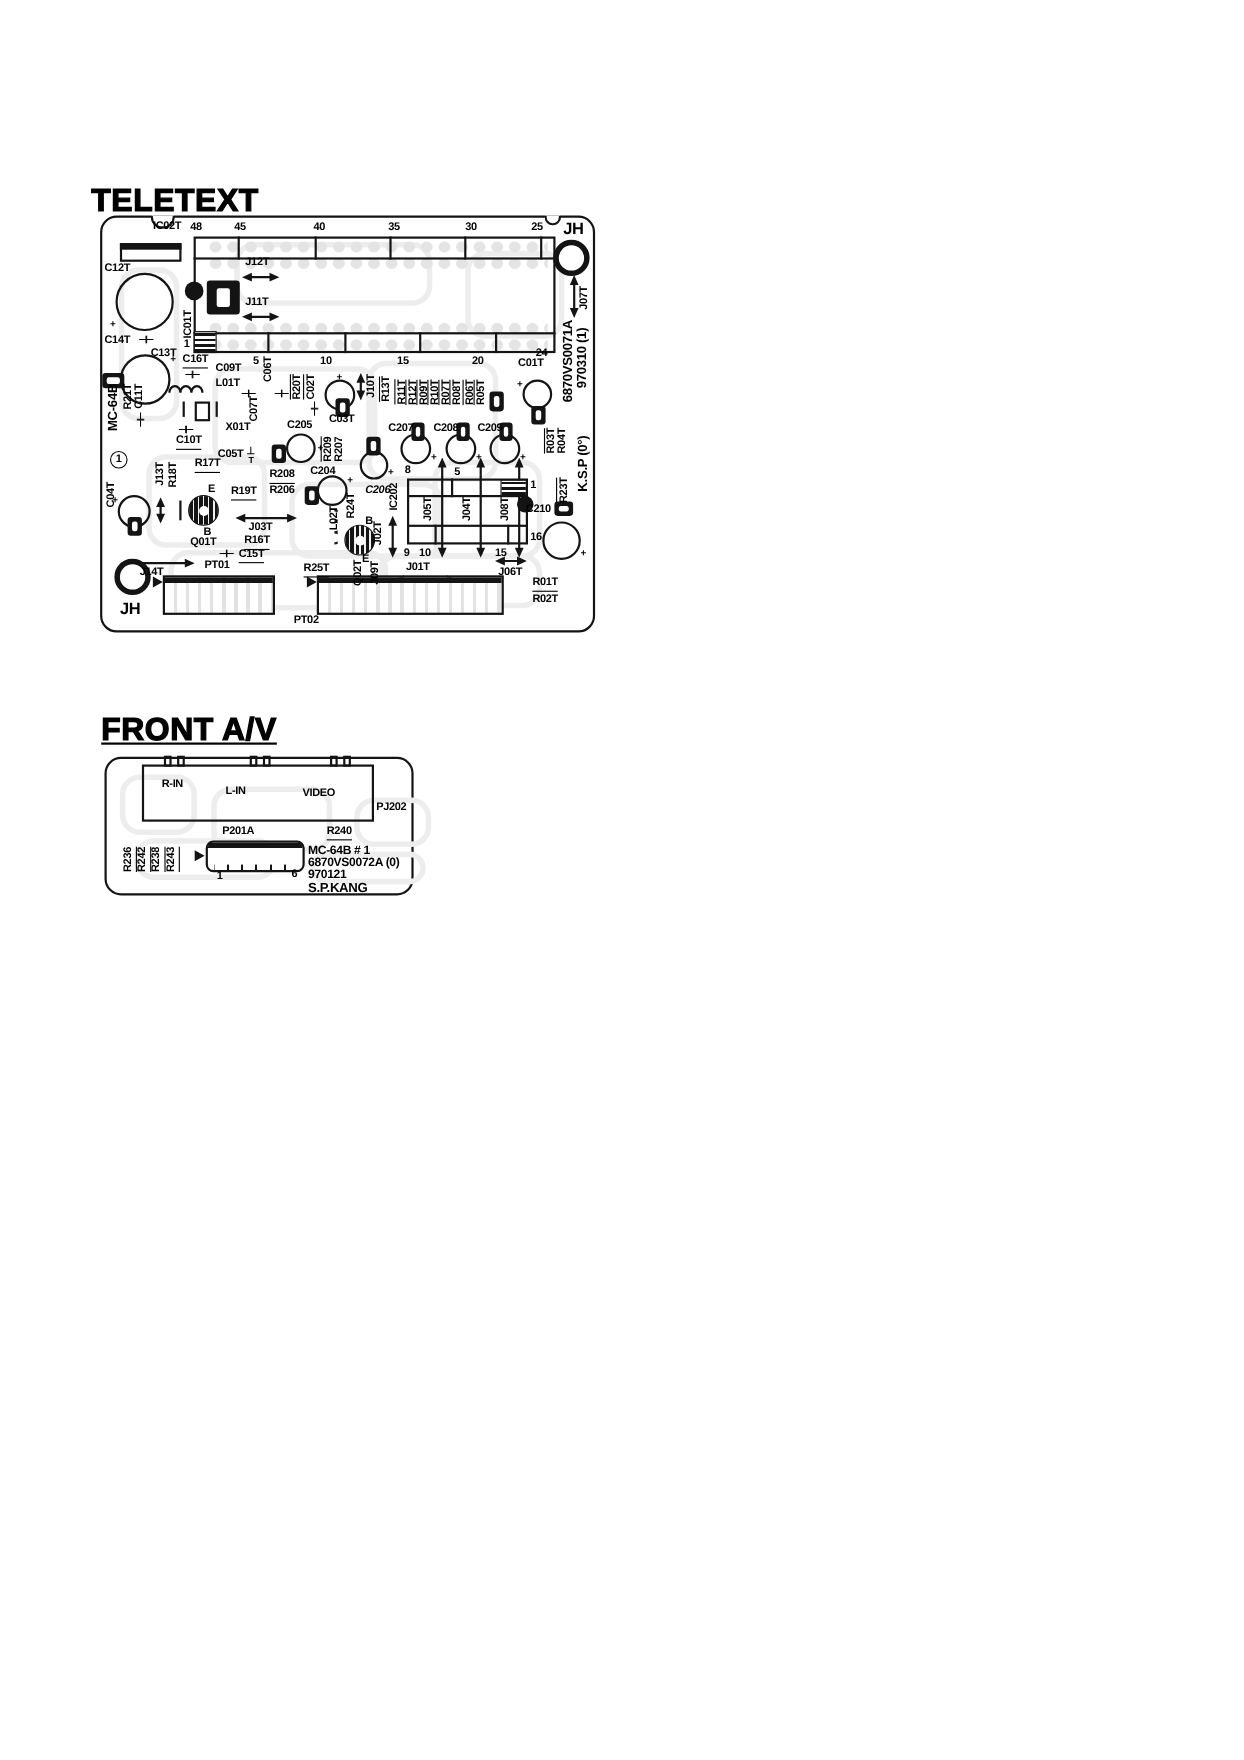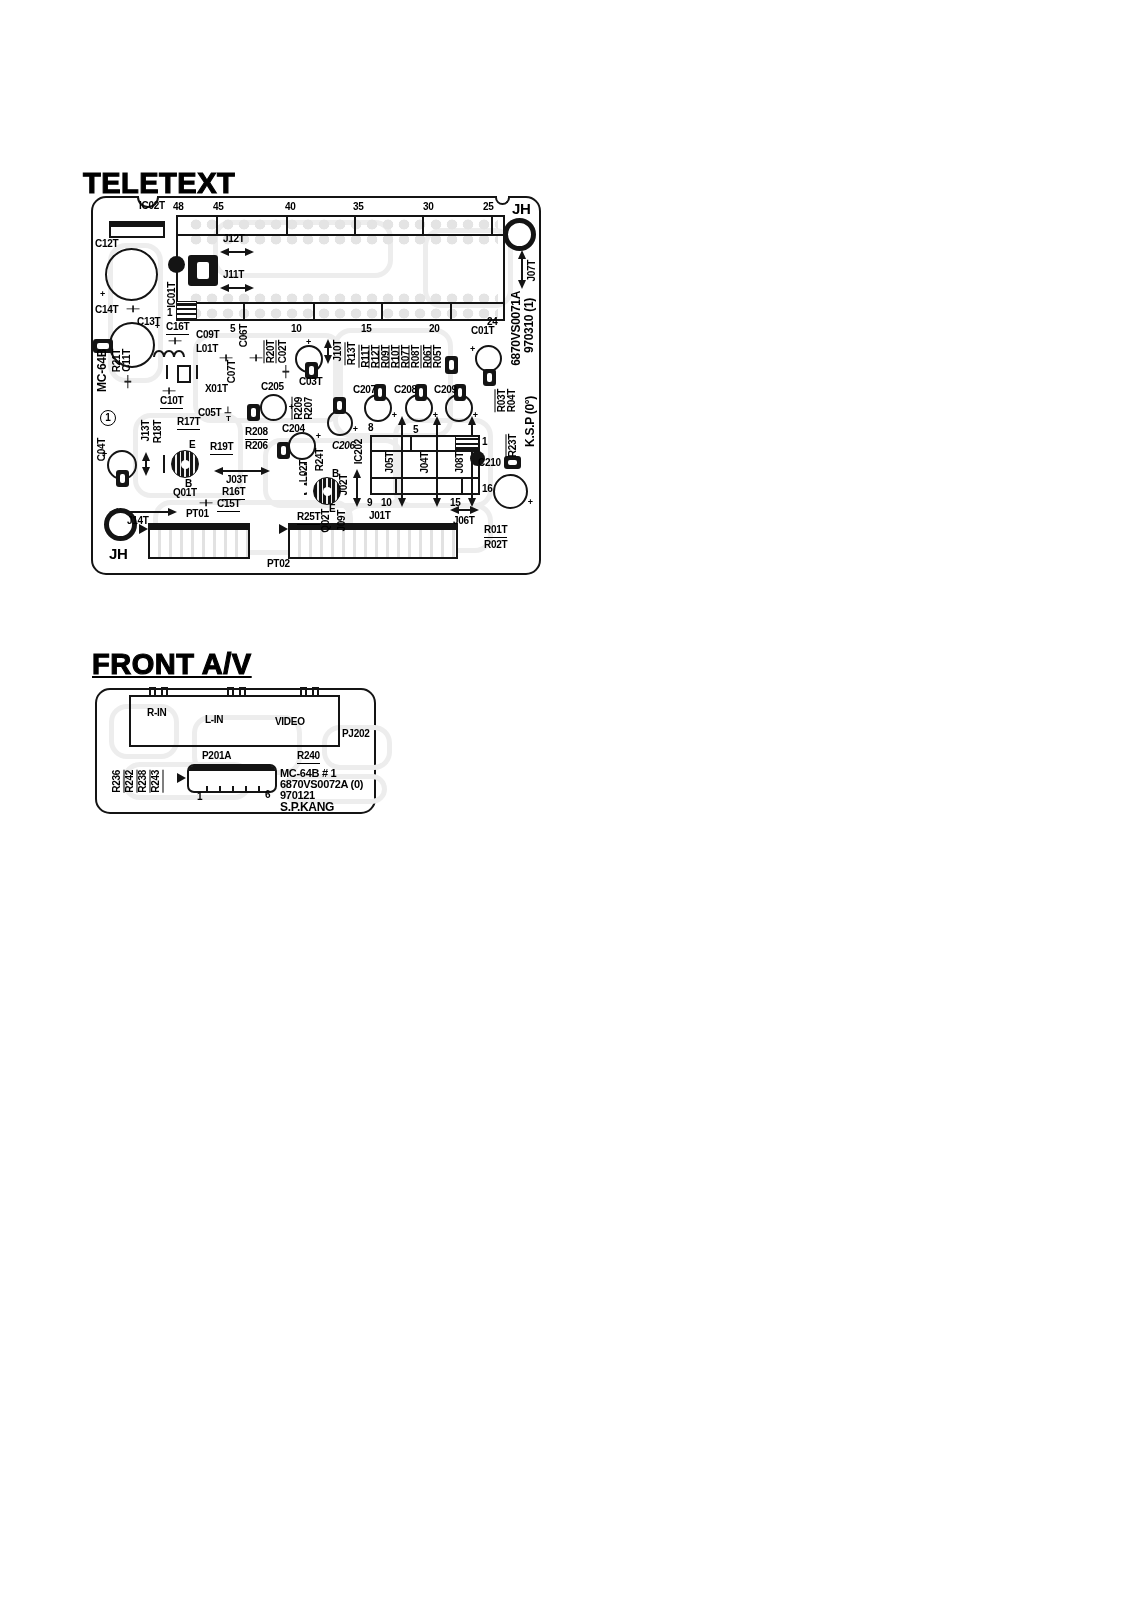--- a/index.html
+++ b/index.html
@@ -355,21 +355,21 @@
       <span class="lbl" style="left: 96px; top: 242px;">E</span>
       <span class="lbl" style="left: 92px; top: 281px;">B</span>
       <span class="lbl" style="left: 80px; top: 290px;">Q01T</span>
       <span class="lbl" style="left: 133px; top: 277px;">J03T</span>
       <span class="lbl ul" style="left: 129px; top: 289px;">R16T</span>
       <span class="lbl g" style="left: 106px; top: 301px;">⊣⊢</span>
       <span class="lbl ul" style="left: 124px; top: 301px;">C15T</span>
       <span class="lbl" style="left: 34px; top: 318px;">J14T</span>
       <span class="lbl" style="left: 16px; top: 348px; font-size: 15px;">JH</span>
       <span class="lbl" style="left: 93px; top: 311px;">PT01</span>
-      <span class="lbl ul" style="left: 183px; top: 314px; margin-left: 21px;">R25T</span>
+      <span class="lbl ul" style="left: 183px; top: 314px;">R25T</span>
       <span class="lbl" style="left: 174px; top: 361px;">PT02</span>
       <span class="lbl v" style="left: 206px; top: 262px;">L02T</span>
       <span class="lbl v" style="left: 222px; top: 250px;">R24T</span>
       <span class="lbl" style="left: 239px; top: 271px;">B</span>
       <span class="lbl" style="left: 236px; top: 306px;">E</span>
       <span class="lbl v" style="left: 228px; top: 311px;">Q02T</span>
       <span class="lbl v" style="left: 244px; top: 312px;">J09T</span>
       <span class="lbl v" style="left: 246px; top: 276px;">J02T</span>
       <span class="lbl" style="left: 239px; top: 243px; font-style: italic;">C206</span>
       <span class="lbl v" style="left: 261px; top: 241px;">IC202</span>

